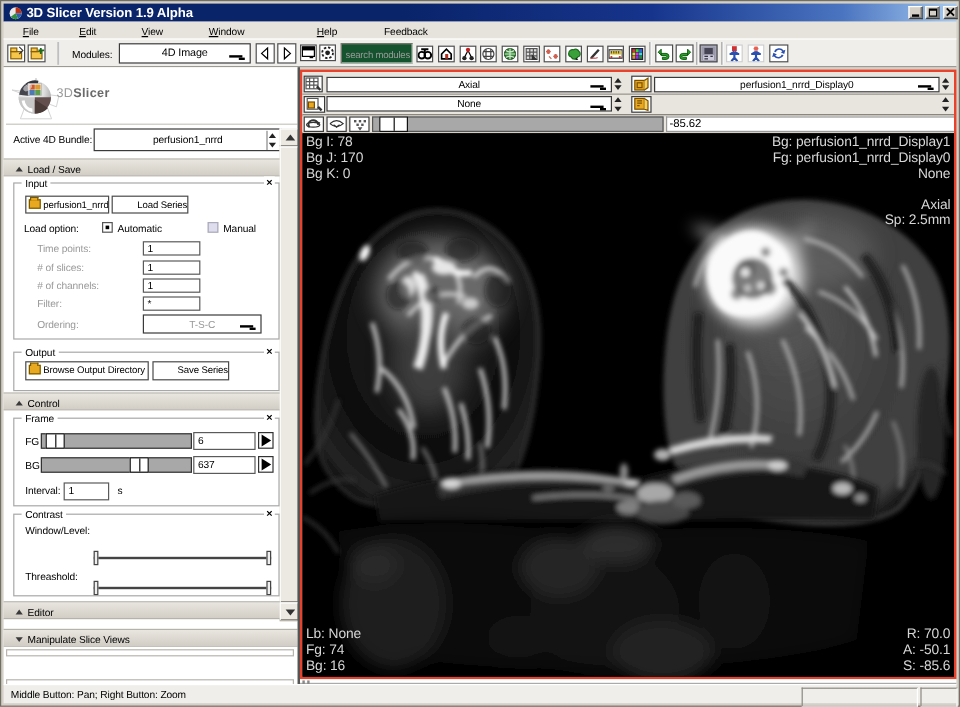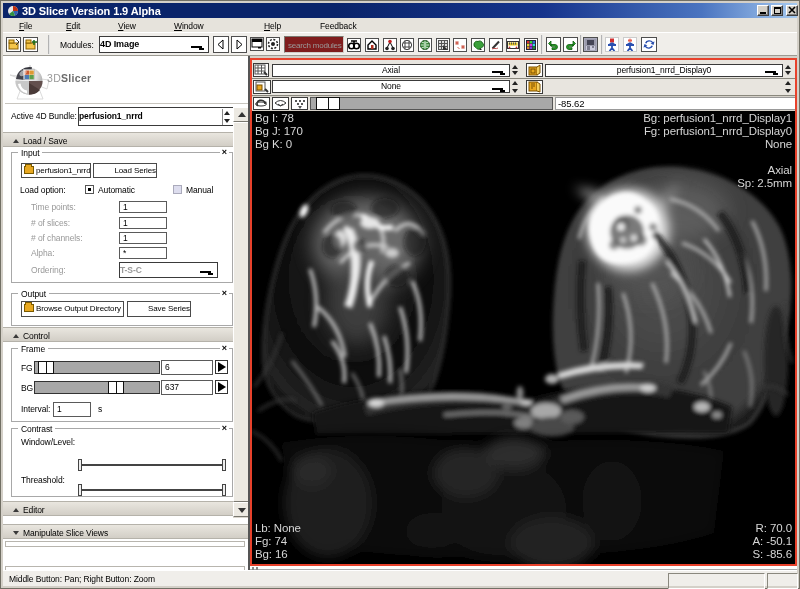--- a/index.html
+++ b/index.html
@@ -27,21 +27,21 @@
 .hdr .t-dn { border-top:4.5px solid #3a3a3a; }
 .hdr span { position:absolute; left:20px; top:2.5px; font-size:8.5px; letter-spacing:-0.1px; }
 .grpbox { position:absolute; left:8px; width:222px; border:1px solid #a8a8a8; }
 .grplbl { position:absolute; left:6px; top:-5px; background:#fff; padding:0 3px; font-size:8.5px; }
 .grpx { position:absolute; right:3px; top:-6px; background:#fff; padding:0 2px; font-weight:bold; font-size:9px; }
 .btn { position:absolute; background:#fff; border:1px solid #4a4a4a; text-align:right; font-size:8px; letter-spacing:-0.1px; white-space:nowrap; overflow:hidden; }
 .txt { position:absolute; background:#fff; border:1px solid #5a5a5a; font-size:8.5px; padding-left:3px; }
 .glbl { color:#999; }
 .folder { display:inline-block; width:10px; height:8px; background:#e8a820; border:1px solid #7a5a00; position:relative; vertical-align:-1px; margin-right:2px; }
 .folder:before { content:""; position:absolute; left:0; top:-3px; width:5px; height:2px; background:#e8a820; border:1px solid #7a5a00; border-bottom:none; }
-.mbt { position:absolute; background:#fff; border:1px solid #3a3a3a; text-align:left; font-size:8.5px; letter-spacing:-0.1px;font-weight:bold; }
+.mbt { position:absolute; background:#fff; border:1px solid #3a3a3a; text-align:center; font-size:8.5px; letter-spacing:-0.1px; }
 .mglyph { position:absolute; right:6px; bottom:4px; width:11px; height:4px; border-bottom:2px solid #000; }
 .mglyph:after { content:""; position:absolute; right:-2px; bottom:-4px; width:5px; height:2px; background:#000; }
 .spin { position:absolute; width:11px; }
 .spin .u,.spin .d { position:absolute; left:0; width:0; height:0; border-left:3px solid transparent; border-right:3px solid transparent; }
 .spin .u { border-bottom:4px solid #222; top:2px; }
 .spin .d { border-top:4px solid #222; bottom:2px; }
 
 .sltrack { position:absolute; background:#a8a8a8; border:1px solid #333; }
 .slhandle { position:absolute; background:#fff; border:1px solid #111; }
 .slhandle:after { content:""; position:absolute; left:50%; top:0; bottom:0; width:1px; background:#111; }
@@ -115,21 +115,21 @@
       </svg></div>
   <div class="tbtn" style="left:247px;top:4px;width:14px;height:14px"><svg width="12" height="12">
         <rect x="1" y="1" width="10" height="8" fill="#fff" stroke="#000"></rect>
         <rect x="1" y="1" width="10" height="3" fill="#000"></rect>
         <rect x="7" y="9" width="3" height="1.5" fill="#000"></rect>
       </svg></div>
   <div class="tbtn" style="left:263px;top:4px;width:14px;height:14px"><svg width="12" height="12">
         <circle cx="6" cy="6" r="4.5" fill="none" stroke="#222" stroke-width="1.5" stroke-dasharray="2 1.5"></circle>
         <circle cx="6" cy="6" r="2" fill="#222"></circle>
       </svg></div>
-  <div class="abs" style="left:281px;top:3px;width:60px;height:17px;background:#7f1d1d;border:1px solid;border-color:#7a7870 #d0cec8 #d0cec8 #7a7870">
+  <div class="abs" style="left:281px;top:3px;width:60px;height:17px;background:#14532d;border:1px solid;border-color:#7a7870 #d0cec8 #d0cec8 #7a7870">
       <span style="color:#9a9a9a;font-size:8px;letter-spacing:-0.2px;position:absolute;left:3px;top:4px">search modules</span>
     </div>
 
   <div class="tbtn" style="left:344px;top:5px;width:14px;height:14px"><svg width="12" height="12">
         <circle cx="3.5" cy="7" r="2.8" fill="none" stroke="#000" stroke-width="1.6"></circle>
         <circle cx="8.5" cy="7" r="2.8" fill="none" stroke="#000" stroke-width="1.6"></circle>
         <path d="M3 2 h6 M6 2 v3" stroke="#000" stroke-width="1.6"></path>
       </svg></div>
   <div class="tbtn" style="left:362px;top:5px;width:14px;height:14px"><svg width="12" height="12">
         <path d="M2 6 L6 2 L10 6 V10 H2 Z" fill="#fff" stroke="#000" stroke-width="1.4"></path>
@@ -284,21 +284,21 @@
       </div>
     <span class="abs" style="left:86px;top:32px">Automatic</span>
     <div class="abs" style="left:161px;top:32px;width:9px;height:9px;border:1px solid #aab;background:#dde"></div>
     <span class="abs" style="left:174px;top:32px">Manual</span>
     <span class="abs glbl" style="left:19px;top:49px">Time points:</span>
       <div class="txt" style="left:107px;top:48px;width:48px;height:12px;line-height:10px">1</div>
     <span class="abs glbl" style="left:19px;top:65px"># of slices:</span>
       <div class="txt" style="left:107px;top:64px;width:48px;height:12px;line-height:10px">1</div>
     <span class="abs glbl" style="left:19px;top:80px"># of channels:</span>
       <div class="txt" style="left:107px;top:79px;width:48px;height:12px;line-height:10px">1</div>
-    <span class="abs glbl" style="left:19px;top:95px">Alpha:</span>
+    <span class="abs glbl" style="left:19px;top:95px">Filter:</span>
       <div class="txt" style="left:107px;top:94px;width:48px;height:12px;line-height:10px">*</div>
     <span class="abs glbl" style="left:19px;top:112px">Ordering:</span>
     <div class="mbt" style="left:107px;top:109px;width:99px;height:16px;line-height:14px;color:#999">T-S-C<div class="mglyph"></div></div>
   </div>
   
   <div class="grpbox" style="top:237px;height:33px">
     <div class="grplbl">Output</div>
       <div class="grpx">×</div>
     <div class="btn" style="left:9px;top:7px;width:103px;height:16px;line-height:14px;text-align:left;padding-left:2px"><span class="folder"></span>Browse Output Directory</div>
     <div class="btn" style="left:115px;top:7px;width:64px;height:16px;line-height:14px">Save Series</div>

